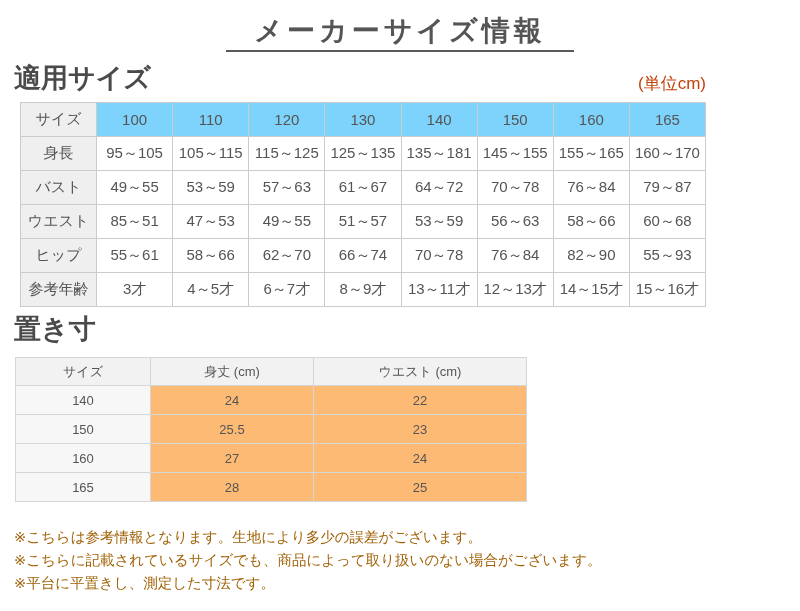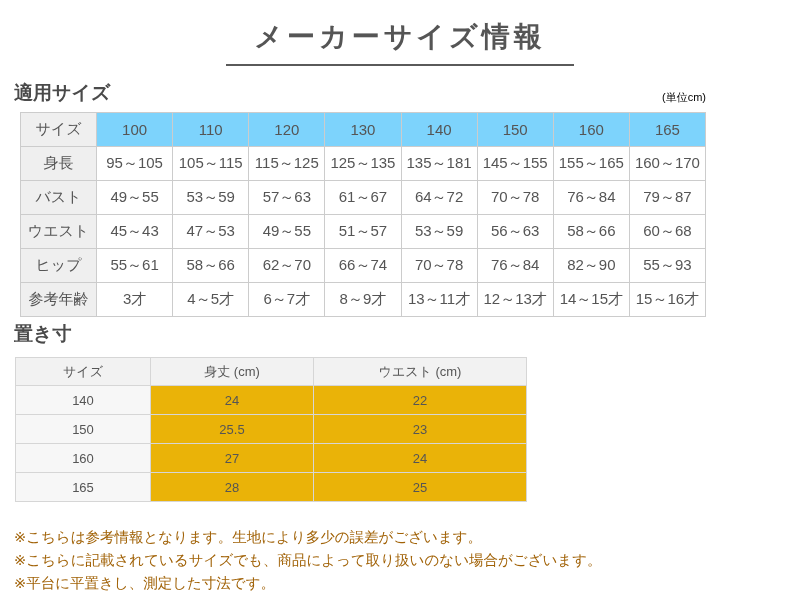--- a/index.html
+++ b/index.html
@@ -8,38 +8,38 @@
     width: 800px; height: 611px; overflow: hidden;
     font-family: "Liberation Sans", "DejaVu Sans", sans-serif;
     color: #555555;
   }
   .page { width: 800px; height: 611px; position: relative; }
 
   
   .main-title-wrap { text-align: center; margin-top: 10px; }
   .main-title {
     display: inline-block;
-    margin: 6px;
+    margin: 0;
     font-size: 28px;
     font-weight: bold;
     letter-spacing: 4px;
     color: #555555;
-    padding: 2px 28px 8px 28px;
+    padding: 2px 28px 0 28px;
     border-bottom: 2px solid #5a5a5a;
   }
 
   
   .section-head {
     display: flex; align-items: flex-end; justify-content: space-between;
     margin: 8px 94px 6px 14px;
   }
   h2.section-title {
-    margin: 0; font-size: 19px; font-weight: bold; color: #4a4a4a;
-  }
-  .unit-note { font-size: 11px; color: #000000; padding-bottom: 1px; }
+    margin: 0; font-size: 27px; font-weight: bold; color: #4a4a4a;
+  }
+  .unit-note { font-size: 17px; color: #c2410c; padding-bottom: 1px; }
 
   
   table { border-collapse: collapse; table-layout: fixed; }
   .t1 {
     width: 686px; margin-left: 20px;
   }
   .t1 td {
     border: 1px solid #cccccc;
     height: 34px;
     text-align: center; vertical-align: middle;
@@ -53,21 +53,21 @@
 
   
   .t2 {
     width: 512px; margin-left: 15px;
   }
   .t2 td {
     border: 1px solid #d6d6d6;
     height: 29px;
     text-align: center; vertical-align: middle;
     font-size: 13px; color: #555555;
-    background: #eab308;
+    background: #fdba74;
     padding: 0 2px;
   }
   .t2 td:nth-child(1) { width: 135px; }
   .t2 td:nth-child(2) { width: 163px; }
   .t2 tr.header-row td { background: #f2f2f2; height: 28px; }
   .t2 tr.data-row td:first-child { background: #f7f7f7; }
 
   .t2-head { margin: 4px 0 10px 14px; }
 
   
@@ -121,21 +121,21 @@
           <td>53～59</td>
           <td>57～63</td>
           <td>61～67</td>
           <td>64～72</td>
           <td>70～78</td>
           <td>76～84</td>
           <td>79～87</td>
         </tr>
         <tr class="data-row">
           <td class="label-cell">ウエスト</td>
-          <td>45～43</td>
+          <td>85～51</td>
           <td>47～53</td>
           <td>49～55</td>
           <td>51～57</td>
           <td>53～59</td>
           <td>56～63</td>
           <td>58～66</td>
           <td>60～68</td>
         </tr>
         <tr class="data-row">
           <td class="label-cell">ヒップ</td>

